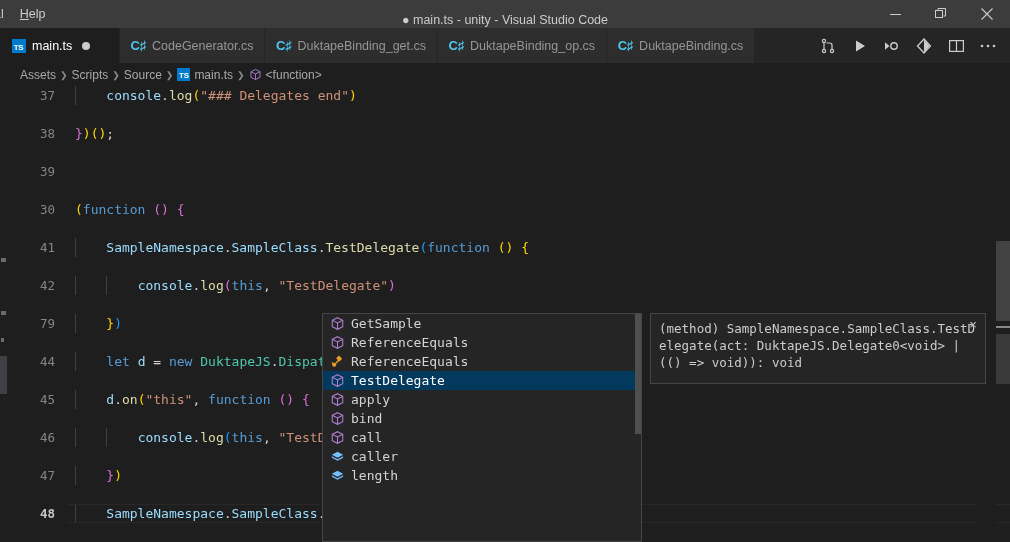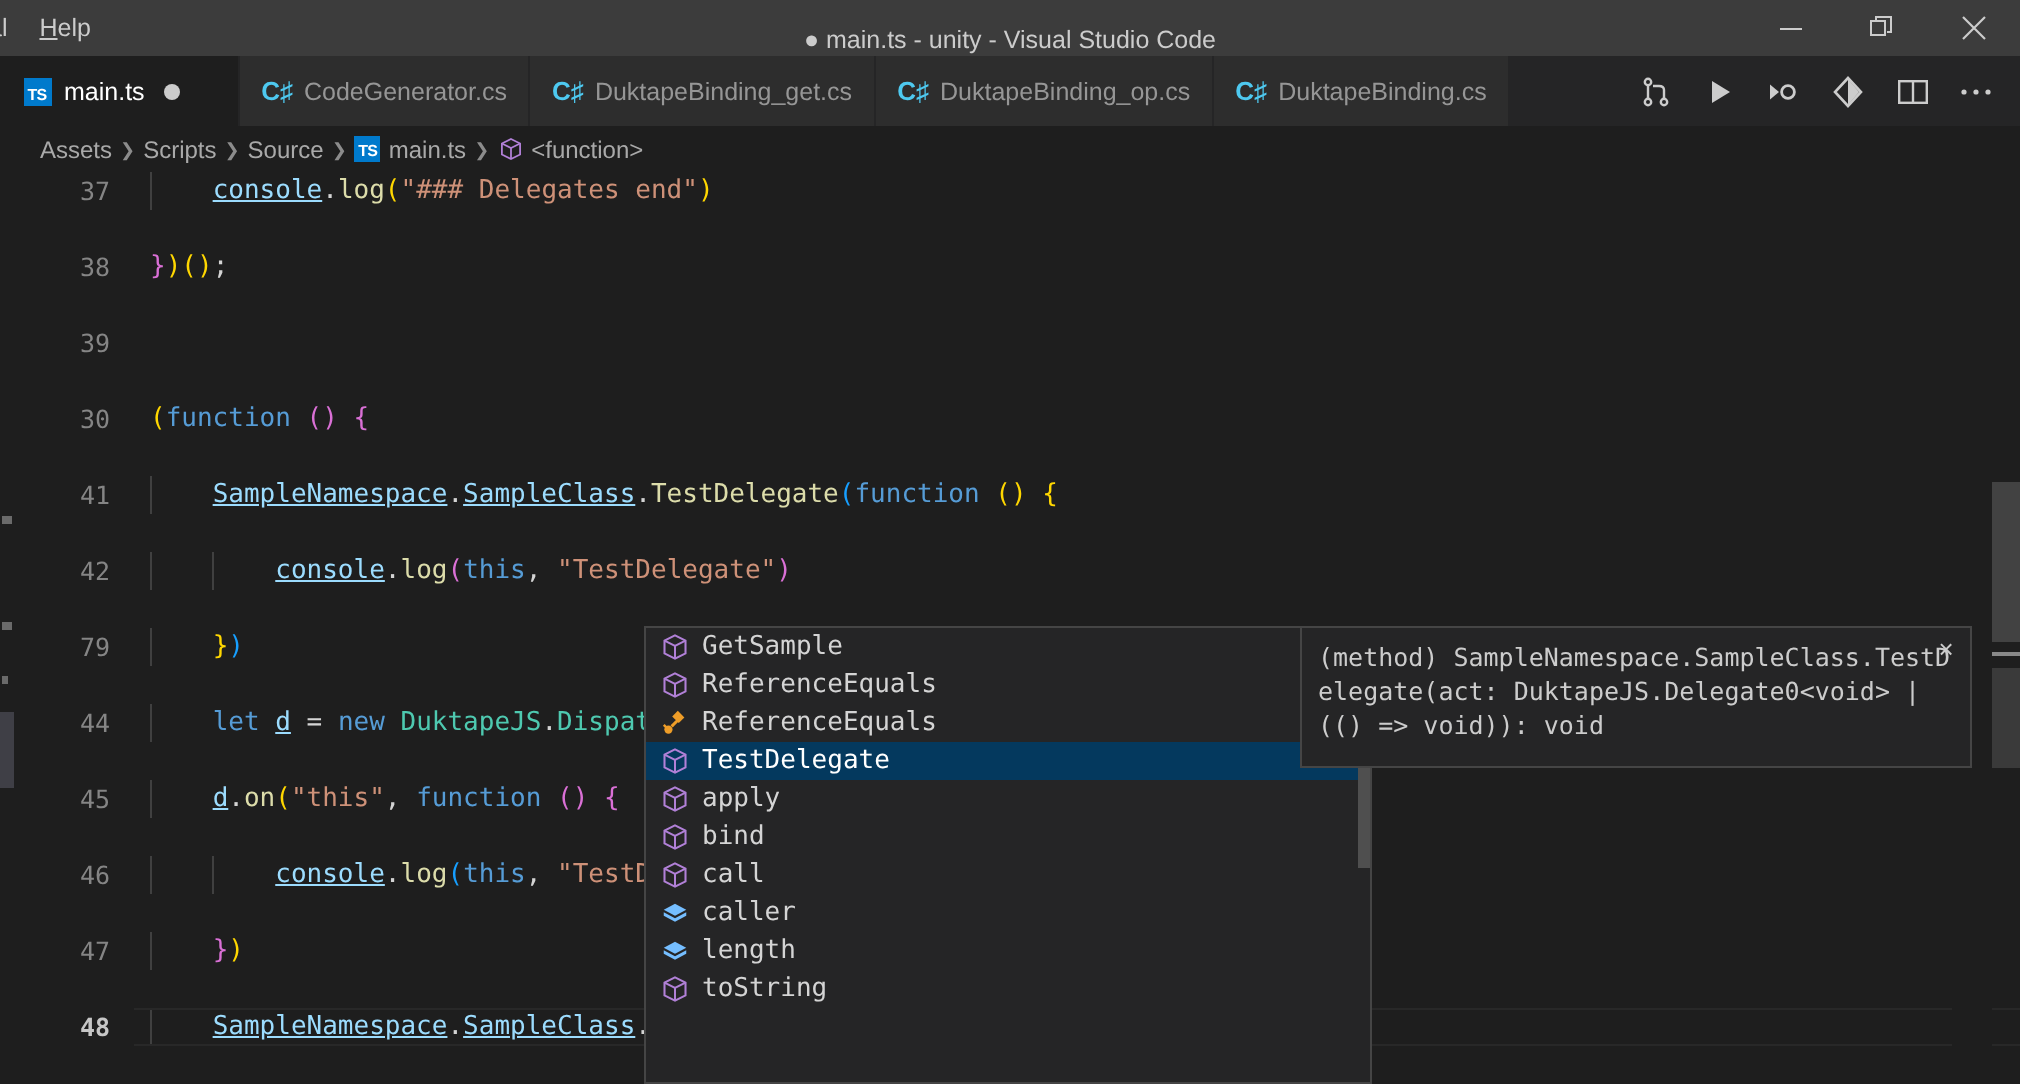--- a/index.html
+++ b/index.html
@@ -119,21 +119,21 @@
     color: #d4d4d4;
   }
   .ig {
     position: absolute; top: 0; width: 1px; height: 19px; background: #404040;
   }
   
   .kw   { color: #569cd6; }
   .fn   { color: #dcdcaa; }
   .str  { color: #ce9178; }
   .typ  { color: #4ec9b0; }
-  .var  { color: #9cdcfe; text-decoration: underline; }
+  .var  { color: #9cdcfe; }
   .pun  { color: #d4d4d4; }
   .brk1 { color: #ffd700; }
   .brk2 { color: #da70d6; }
   .brk3 { color: #179fff; }
 
   
   .v-scroll {
     position: absolute; right: 0; top: 86px; width: 14px; height: 456px;
     background: transparent;
   }
@@ -141,21 +141,21 @@
     position: absolute; right: 0; width: 14px; background: #424242;
   }
   .v-tick { position:absolute; right:0; width:14px; height:2px; background:#888; }
   .editor-rightgap {
     position: absolute; right: 14px; top: 86px; width: 20px; height: 456px;
     background: #1e1e1e;
   }
 
   
   .suggest {
-    position: absolute; left: 322px; top: 313px; width: 364px; height: 229px;
+    position: absolute; left: 322px; top: 313px; width: 320px; height: 229px;
     background: #252526; border: 1px solid #454545;
     overflow: hidden; z-index: 30;
   }
   .suggest-row {
     height: 19px; display: flex; align-items: center; gap: 6px;
     padding: 0 6px 0 6px; color: #d4d4d4; font-size: 13px;
     font-family: "DejaVu Sans Mono", monospace; white-space: nowrap;
   }
   .suggest-row.selected { background: #04395e; color: #ffffff; }
   .sg-icon { width: 16px; height: 16px; flex: 0 0 16px; display: flex; align-items: center; justify-content: center; }
@@ -443,30 +443,20 @@
         </div>
         <div class="suggest-row">
           <span class="sg-icon">
             <svg width="15" height="15" viewBox="0 0 16 16">
               <path d="M8 3 L14 6.2 L8 9.4 L2 6.2 Z" fill="#75beff"></path>
               <path d="M2 7.6 L8 10.8 L14 7.6 V9.4 L8 12.6 L2 9.4 Z" fill="#75beff"></path>
             </svg>
           </span>
           <span>length</span>
         </div>
-        <div class="suggest-row">
-          <span class="sg-icon">
-            <svg width="15" height="15" viewBox="0 0 16 16" fill="none" stroke="#b180d7" stroke-width="1.1">
-              <path d="M8 1.8 L13.6 4.6 V11.4 L8 14.2 L2.4 11.4 V4.6 Z"></path>
-              <path d="M2.4 4.6 L8 7.4 L13.6 4.6"></path>
-              <path d="M8 7.4 V14.2"></path>
-            </svg>
-          </span>
-          <span>toString</span>
-        </div>
       </div>
     <div class="suggest-scroll">
       <div class="suggest-slider"></div>
     </div>
   </div>
 
   <div class="docpanel">
     <div class="doc-text">(method) SampleNamespace.SampleClass.TestDelegate(act: DuktapeJS.Delegate0&lt;void&gt; | (() =&gt; void)): void</div>
     <div class="doc-close">×</div>
   </div>

